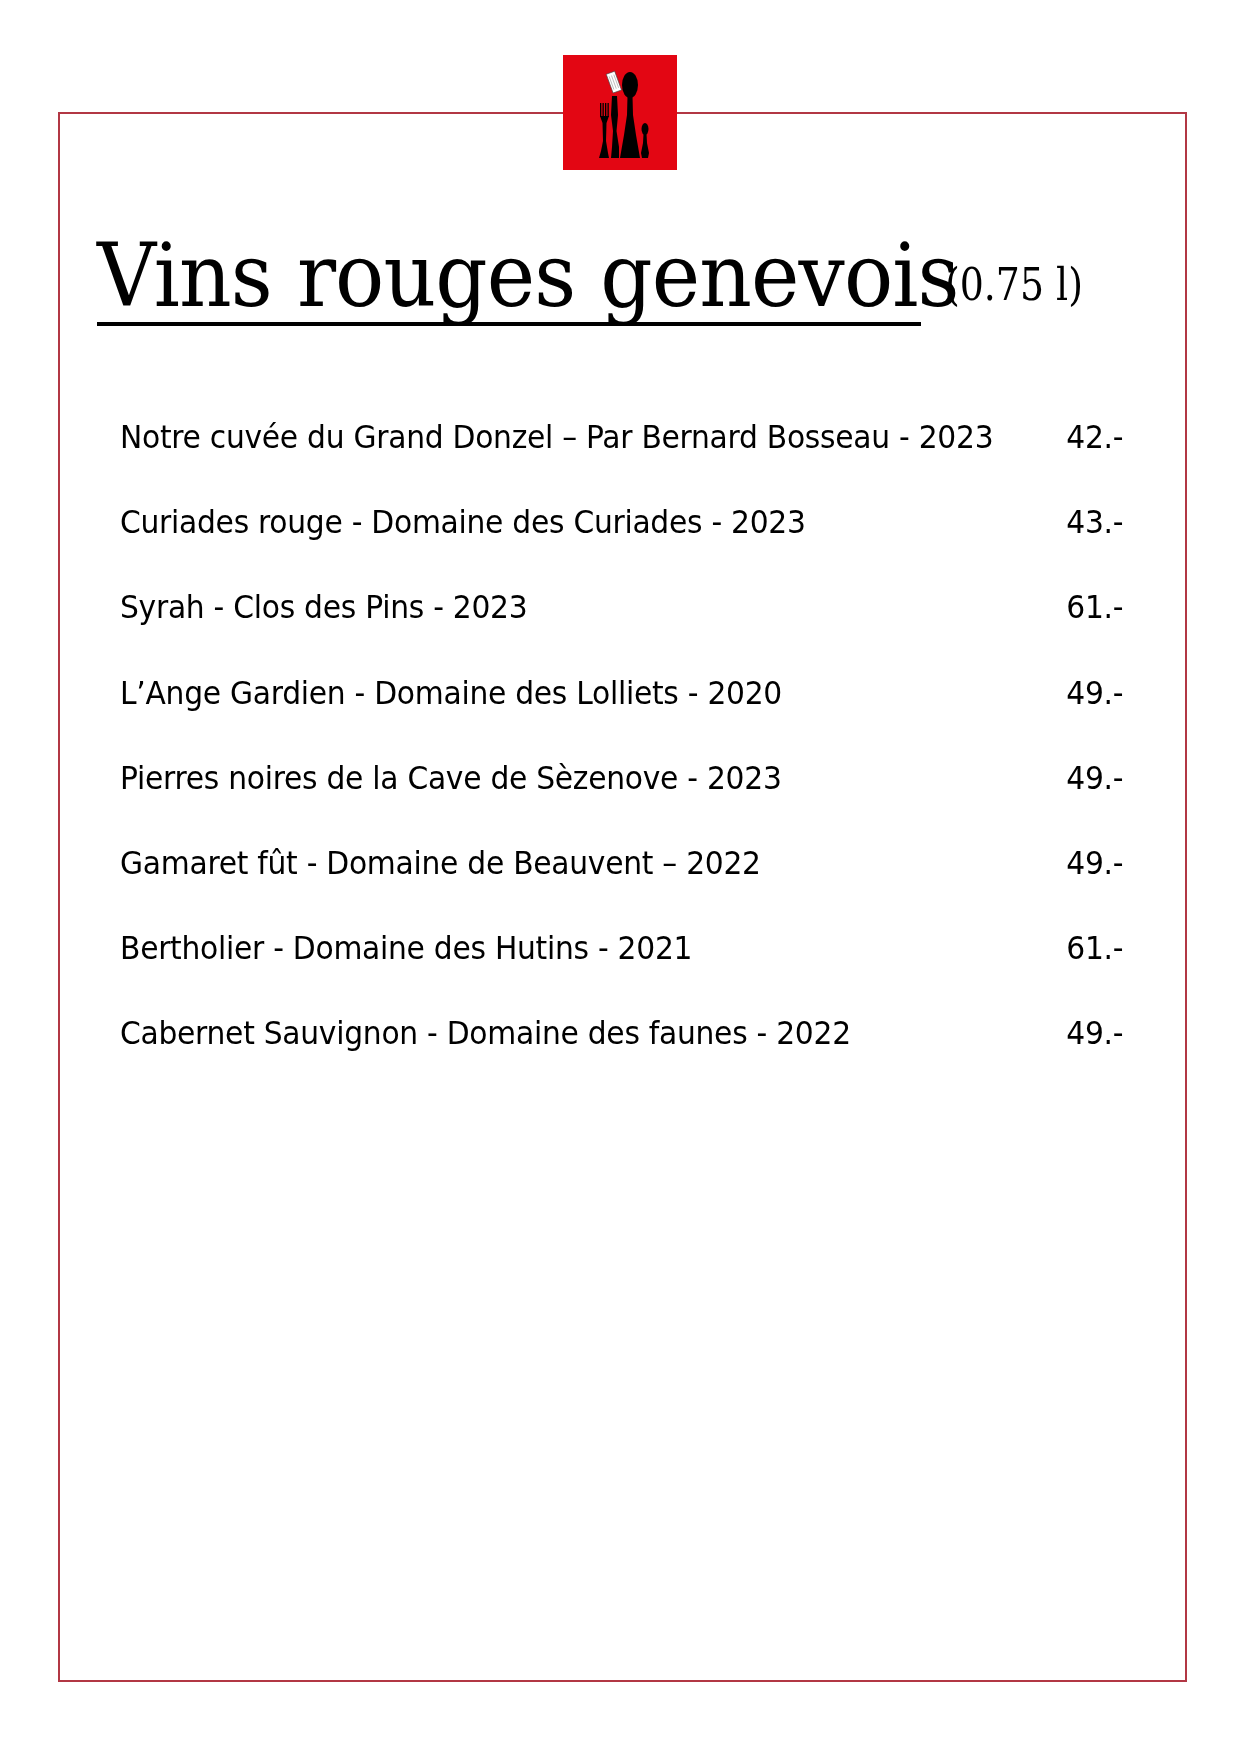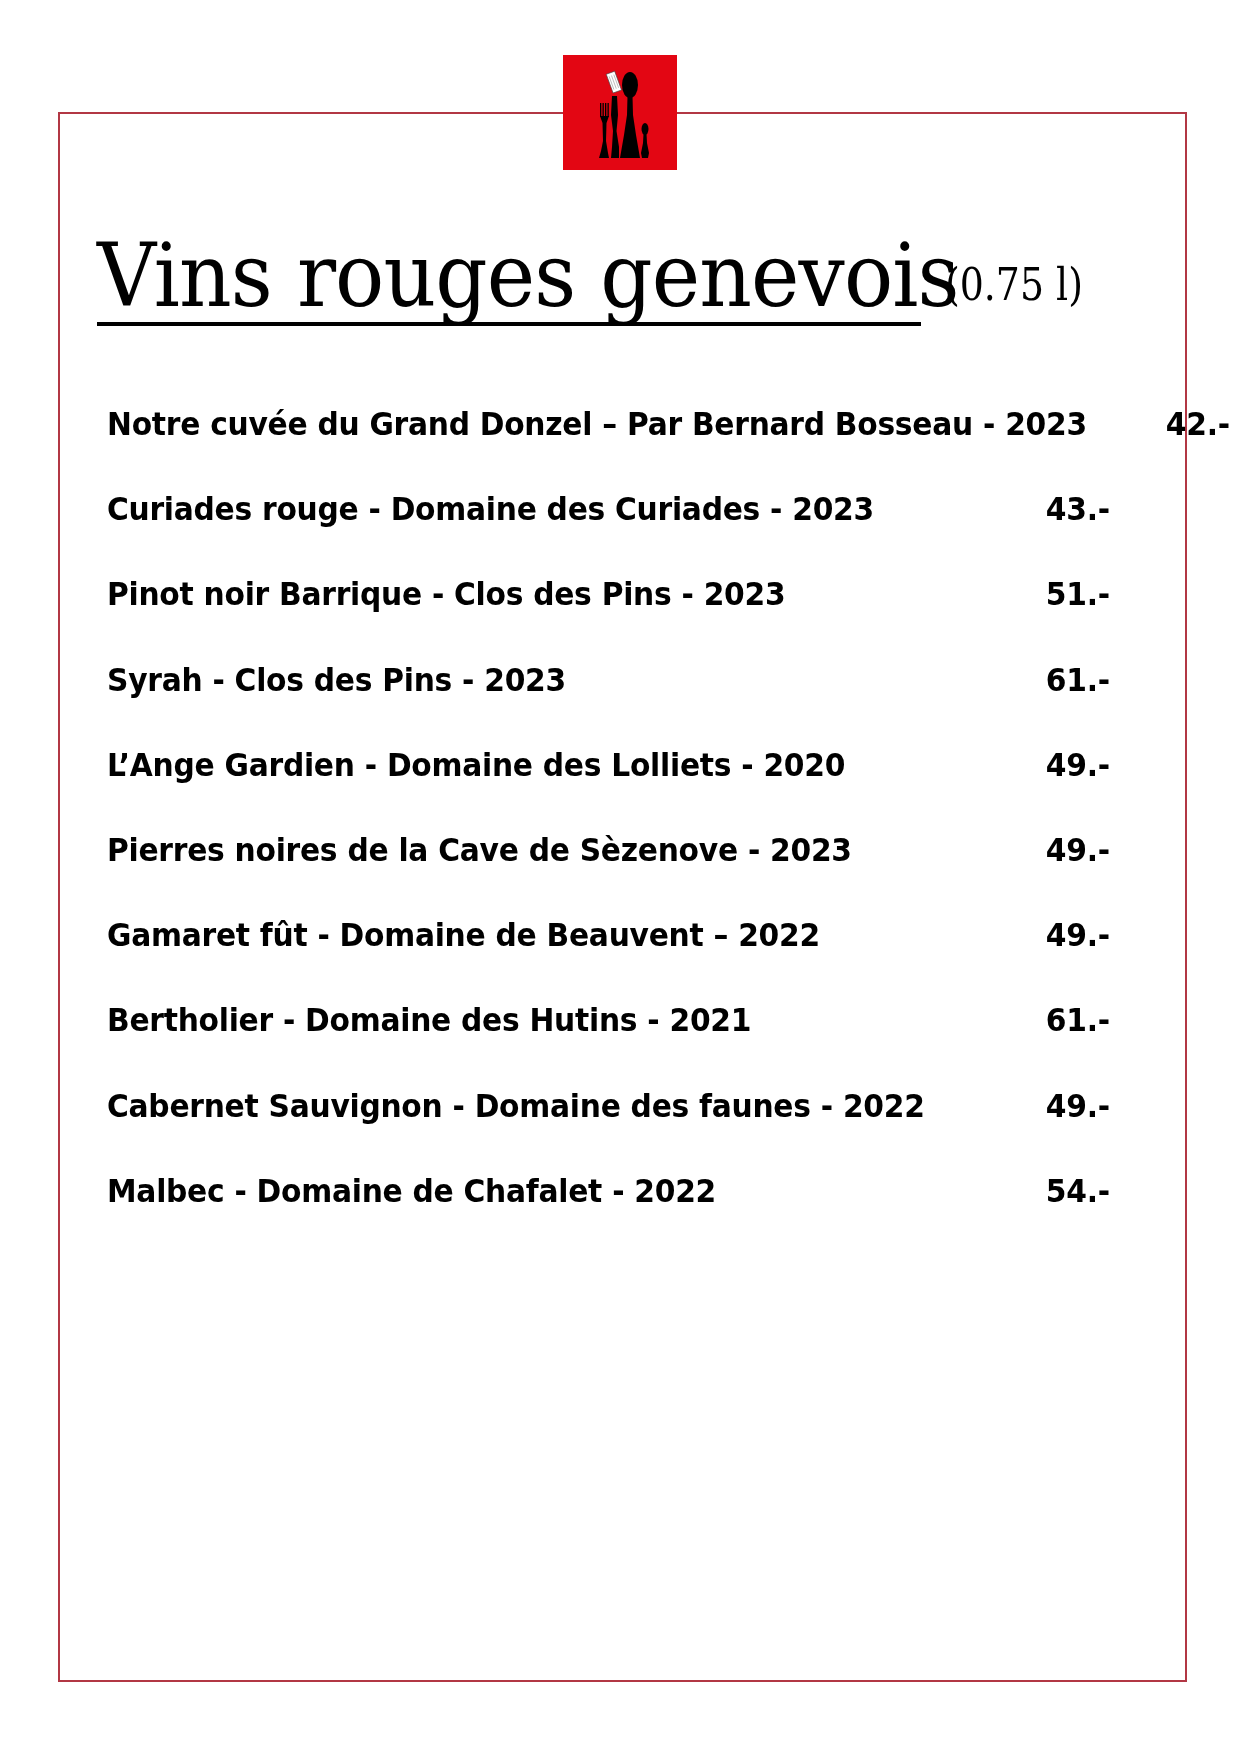--- a/index.html
+++ b/index.html
@@ -78,24 +78,23 @@
       line-height: 70px;
       transform-origin: left top;
       transform: scale(0.86, 1.0);
       display: inline-block;
     }
     .wine-list {
       position: absolute;
       left: 107px;
       top: 400px;
       width: 1003px;
-      margin: 0;
+      margin: 13px;
       padding: 0;
       list-style: none;
-      font-weight: bold;
     }
     .wine-row {
       position: relative;
       height: 85.2px;
       display: flex;
       align-items: flex-start;
       justify-content: space-between;
     }
     .wine-name, .wine-price {
       font-family: "DejaVu Sans", sans-serif;
@@ -157,24 +156,20 @@
 <ul class="wine-list">
   <li class="wine-row">
     <span class="wine-name">Notre cuvée du Grand Donzel – Par Bernard Bosseau - 2023</span>
     <span class="wine-price">42.-</span>
   </li>
   <li class="wine-row">
     <span class="wine-name">Curiades rouge - Domaine des Curiades - 2023</span>
     <span class="wine-price">43.-</span>
   </li>
   <li class="wine-row">
-    <span class="wine-name">Pinot noir Barrique - Clos des Pins - 2023</span>
-    <span class="wine-price">51.-</span>
-  </li>
-  <li class="wine-row">
     <span class="wine-name">Syrah - Clos des Pins - 2023</span>
     <span class="wine-price">61.-</span>
   </li>
   <li class="wine-row">
     <span class="wine-name">L’Ange Gardien - Domaine des Lolliets - 2020</span>
     <span class="wine-price">49.-</span>
   </li>
   <li class="wine-row">
     <span class="wine-name">Pierres noires de la Cave de Sèzenove - 2023</span>
     <span class="wine-price">49.-</span>
@@ -184,17 +179,13 @@
     <span class="wine-price">49.-</span>
   </li>
   <li class="wine-row">
     <span class="wine-name">Bertholier - Domaine des Hutins - 2021</span>
     <span class="wine-price">61.-</span>
   </li>
   <li class="wine-row">
     <span class="wine-name">Cabernet Sauvignon - Domaine des faunes - 2022</span>
     <span class="wine-price">49.-</span>
   </li>
-  <li class="wine-row">
-    <span class="wine-name">Malbec - Domaine de Chafalet - 2022</span>
-    <span class="wine-price">54.-</span>
-  </li>
 </ul>
 
 </body></html>

